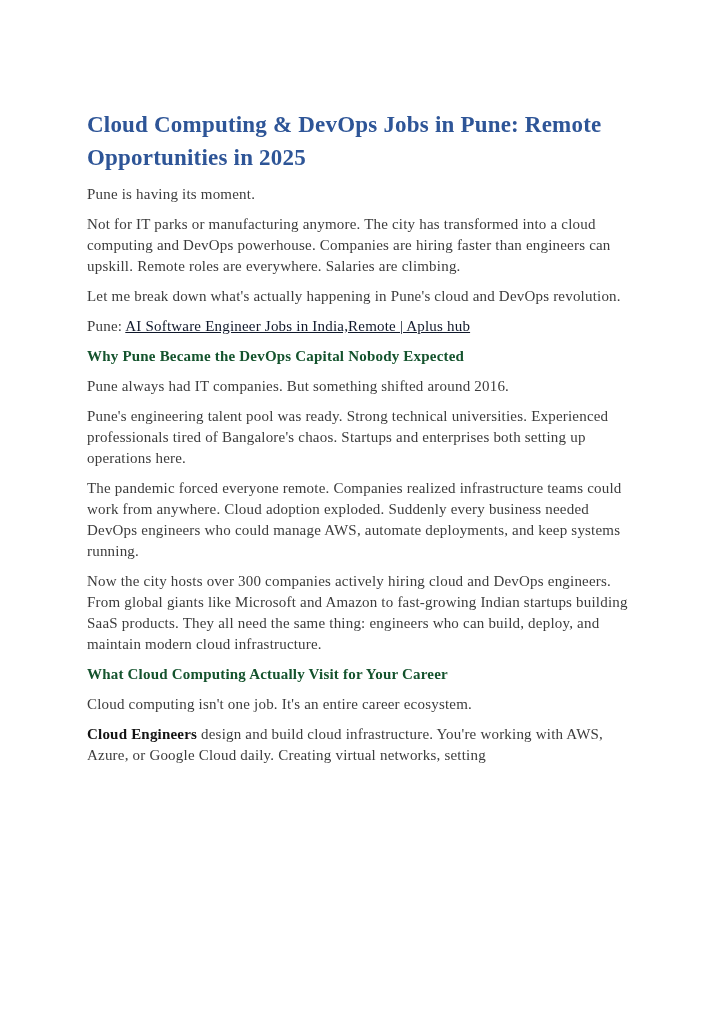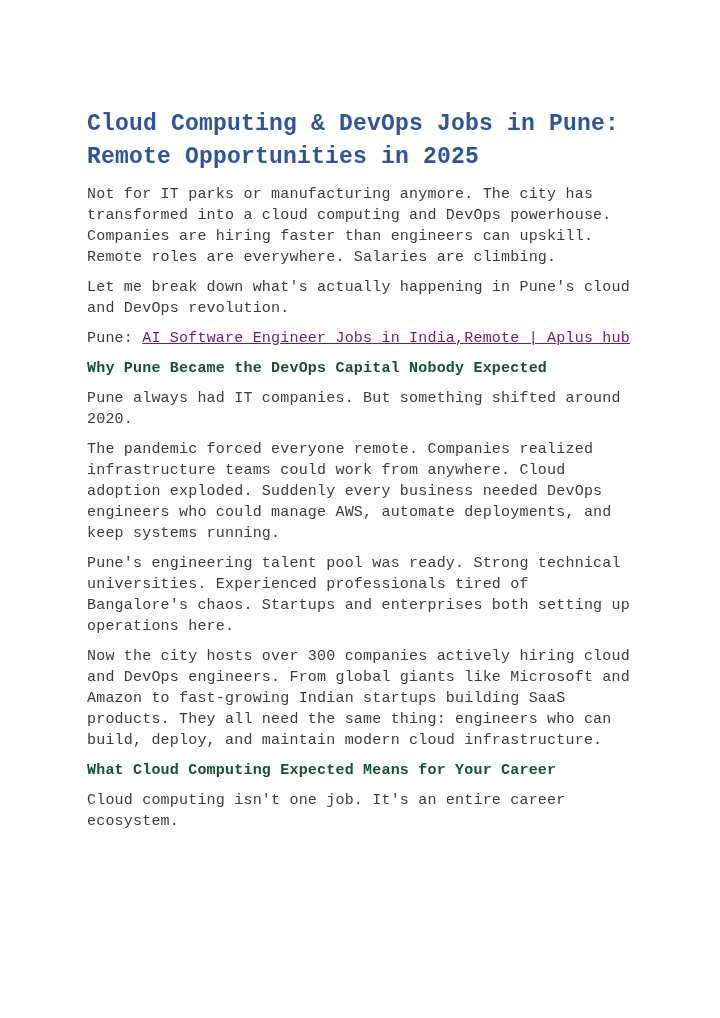--- a/index.html
+++ b/index.html
@@ -6,21 +6,21 @@
     margin: 0;
     padding: 0;
     background: #ffffff;
   }
   .page {
     position: relative;
     width: 720px;
     height: 1018px;
     background: #ffffff;
     overflow: hidden;
-    font-family: Liberation Mono, monospace;
+    font-family: Liberation Serif, serif;
   }
   .content {
     position: absolute;
     top: 108px;
     left: 87px;
     width: 548px;
   }
   h1.doc-title {
     margin: 0 0 10px 0;
     font-size: 23px;
@@ -44,51 +44,53 @@
     color: #14532d;
   }
   p.body-text strong {
     color: #131313;
     font-weight: 700;
   }
   p.link-line {
     color: #3c3c3c;
   }
   a.doc-link {
-    color: #701a75;
+    color: #0f172a;
     text-decoration: underline;
     cursor: pointer;
   }
 </style>
 </head>
 <body>
 
 <div class="page">
   <div class="content">
 
     <h1 class="doc-title">Cloud Computing &amp; DevOps Jobs in Pune: Remote Opportunities in 2025</h1>
 
+    <p class="body-text">Pune is having its moment.</p>
 
     <p class="body-text">Not for IT parks or manufacturing anymore. The city has transformed into a cloud computing and DevOps powerhouse. Companies are hiring faster than engineers can upskill. Remote roles are everywhere. Salaries are climbing.</p>
 
 
     <p class="body-text">Let me break down what's actually happening in Pune's cloud and DevOps revolution.</p>
 
     <p class="link-line"><span>Pune: </span><a class="doc-link" href="#">AI Software Engineer Jobs in India,Remote | Aplus hub</a></p>
 
     <h2 class="section-heading">Why Pune Became the DevOps Capital Nobody Expected</h2>
 
-    <p class="body-text">Pune always had IT companies. But something shifted around 2020.</p>
+    <p class="body-text">Pune always had IT companies. But something shifted around 2016.</p>
+
+    <p class="body-text">Pune's engineering talent pool was ready. Strong technical universities. Experienced professionals tired of Bangalore's chaos. Startups and enterprises both setting up operations here.</p>
 
     <p class="body-text">The pandemic forced everyone remote. Companies realized infrastructure teams could work from anywhere. Cloud adoption exploded. Suddenly every business needed DevOps engineers who could manage AWS, automate deployments, and keep systems running.</p>
-
-    <p class="body-text">Pune's engineering talent pool was ready. Strong technical universities. Experienced professionals tired of Bangalore's chaos. Startups and enterprises both setting up operations here.</p>
 
     <p class="body-text">Now the city hosts over 300 companies actively hiring cloud and DevOps engineers. From global giants like Microsoft and Amazon to fast-growing Indian startups building SaaS products. They all need the same thing: engineers who can build, deploy, and maintain modern cloud infrastructure.</p>
 
 
-    <h2 class="section-heading">What Cloud Computing Expected Means for Your Career</h2>
+    <h2 class="section-heading">What Cloud Computing Actually Visit for Your Career</h2>
 
     <p class="body-text">Cloud computing isn't one job. It's an entire career ecosystem.</p>
 
+    <p class="body-text"><strong>Cloud Engineers</strong><span> design and build cloud infrastructure. You're working with AWS, Azure, or Google Cloud daily. Creating virtual networks, setting</span></p>
 
   </div>
 </div>
 
 </body></html>

